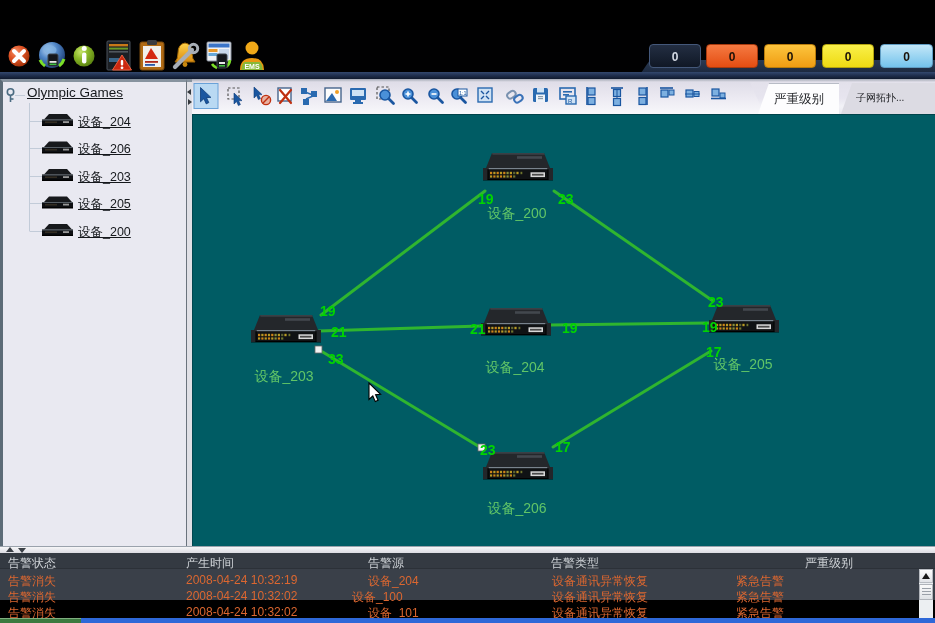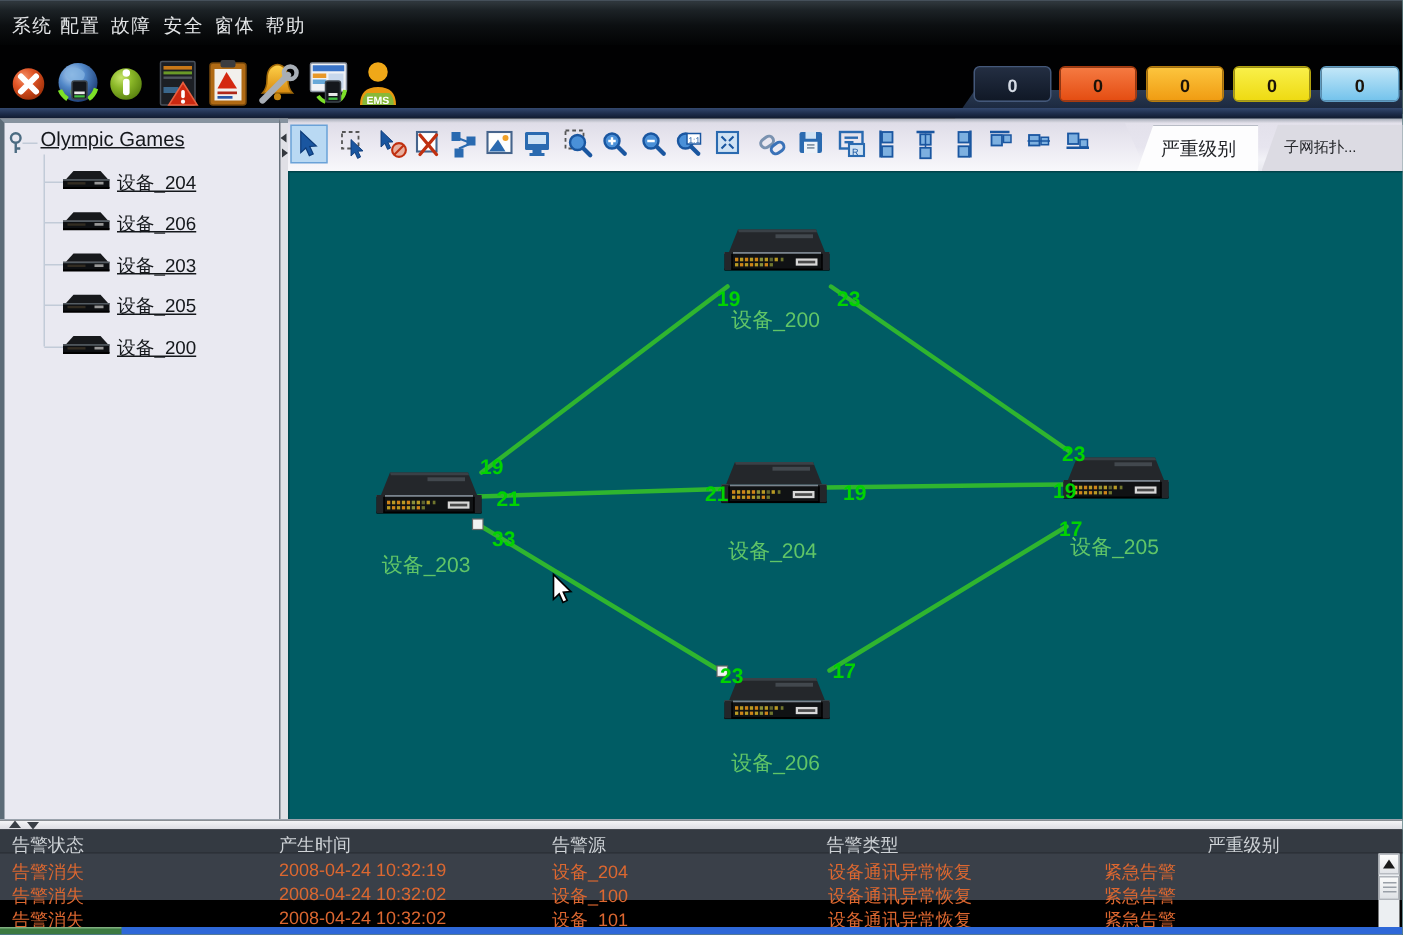--- a/index.html
+++ b/index.html
@@ -47,28 +47,20 @@
 #alarmtable .hc { position:absolute; top:2px; color:#ced2d6; font-size:12px; }
 #alarmtable .rc { position:absolute; color:#dc6730; font-size:12px; }
 #vsb { position:absolute; left:919px; top:16px; width:14px; height:49px; background:#eceff2; }
 #bottombar { left:0; top:618px; width:935px; height:5px; background:#2e68d8; }
 #bbgreen { position:absolute; left:0; top:0; width:81px; height:5px; background:#3c7a40; border-top:1px solid #7fae7f; }
 </style>
 </head>
 <body>
 <div id="app">
 
-  <div id="menubar" class="abs">
-    <span style="left:8px;">系统</span>
-    <span style="left:40px;">配置</span>
-    <span style="left:74px;">故障</span>
-    <span style="left:109px;">安全</span>
-    <span style="left:143px;">窗体</span>
-    <span style="left:177px;">帮助</span>
-  </div>
 
   <div id="maintb" class="abs">
     <div id="counterpanel"></div>
     <div class="cbox" style="left:649px; background:linear-gradient(180deg,#232e42,#101826); border:1px solid #44587a; color:#d4dae4;">0</div>
     <div class="cbox" style="left:706px; background:linear-gradient(180deg,#f57a42,#e44d12); border:1px solid #a83a0e;">0</div>
     <div class="cbox" style="left:764px; background:linear-gradient(180deg,#fcc53e,#f09c12); border:1px solid #b87c0c;">0</div>
     <div class="cbox" style="left:822px; background:linear-gradient(180deg,#f9f04a,#eeda12); border:1px solid #b3a30e;">0</div>
     <div class="cbox" style="left:880px; width:53px; background:linear-gradient(180deg,#c3e7f8,#74c3ec); border:1px solid #5f9cc2; ">0</div>
     <svg width="290" height="46" style="position:absolute;left:0;top:0;">
       <defs>
@@ -410,21 +402,21 @@
     <span class="hc" style="left:766px;margin-left:39px;">严重级别</span>
 
     <span class="rc" style="left:8px; top:20px;">告警消失</span>
     <span class="rc" style="left:186px; top:20px;">2008-04-24 10:32:19</span>
     <span class="rc" style="left:368px; top:20px;">设备_204</span>
     <span class="rc" style="left:552px; top:20px;">设备通讯异常恢复</span>
     <span class="rc" style="left:736px; top:20px;">紧急告警</span>
 
     <span class="rc" style="left:8px; top:36px;">告警消失</span>
     <span class="rc" style="left:186px; top:36px;">2008-04-24 10:32:02</span>
-    <span class="rc" style="left:368px; top:36px;">设备_100</span>
+    <span class="rc" style="left:352px; top:36px;">设备_100</span>
     <span class="rc" style="left:552px; top:36px;">设备通讯异常恢复</span>
     <span class="rc" style="left:736px; top:36px;">紧急告警</span>
 
     <span class="rc" style="left:8px; top:52px;">告警消失</span>
     <span class="rc" style="left:186px; top:52px;">2008-04-24 10:32:02</span>
     <span class="rc" style="left:368px; top:52px;">设备_101</span>
     <span class="rc" style="left:552px; top:52px;">设备通讯异常恢复</span>
     <span class="rc" style="left:736px; top:52px;">紧急告警</span>
 
     <div id="vsb">

